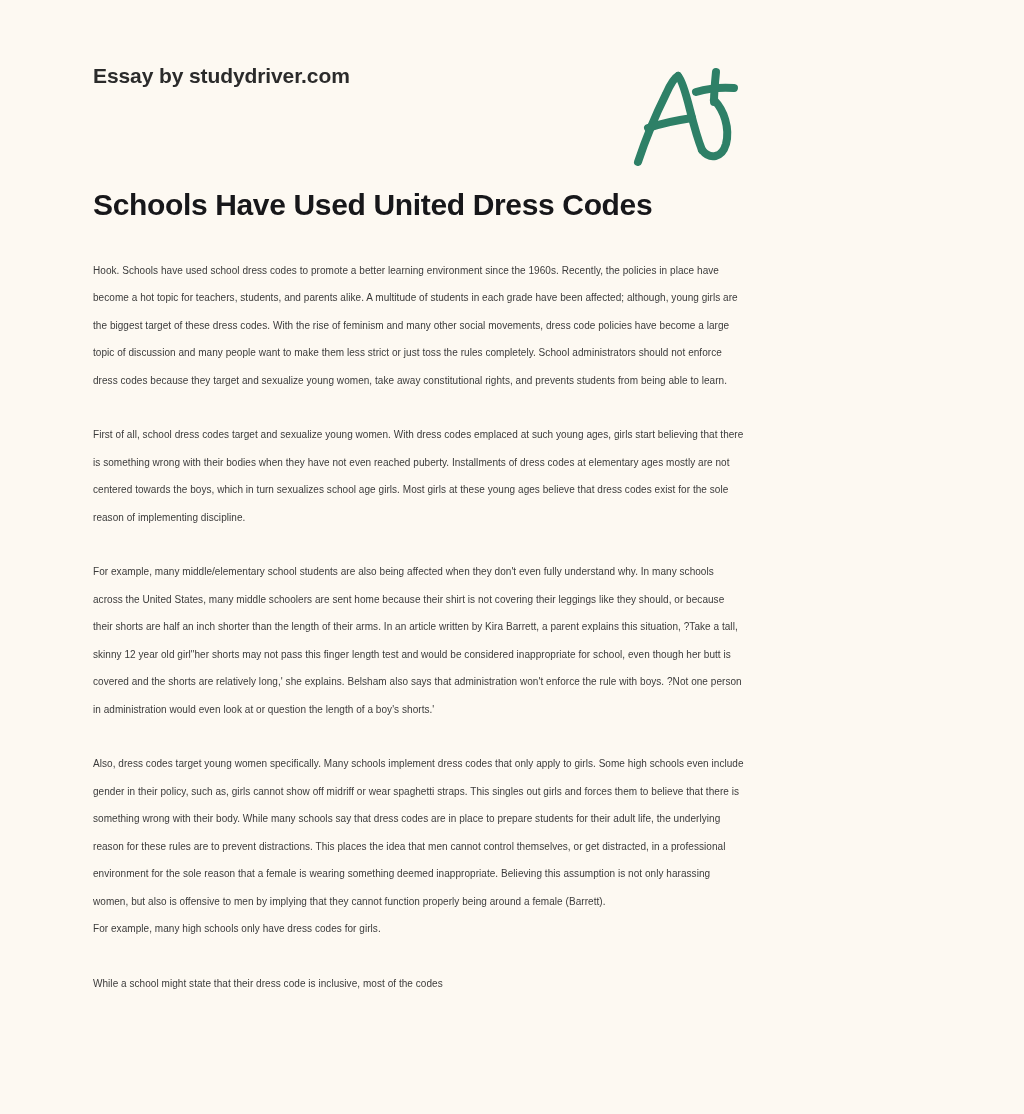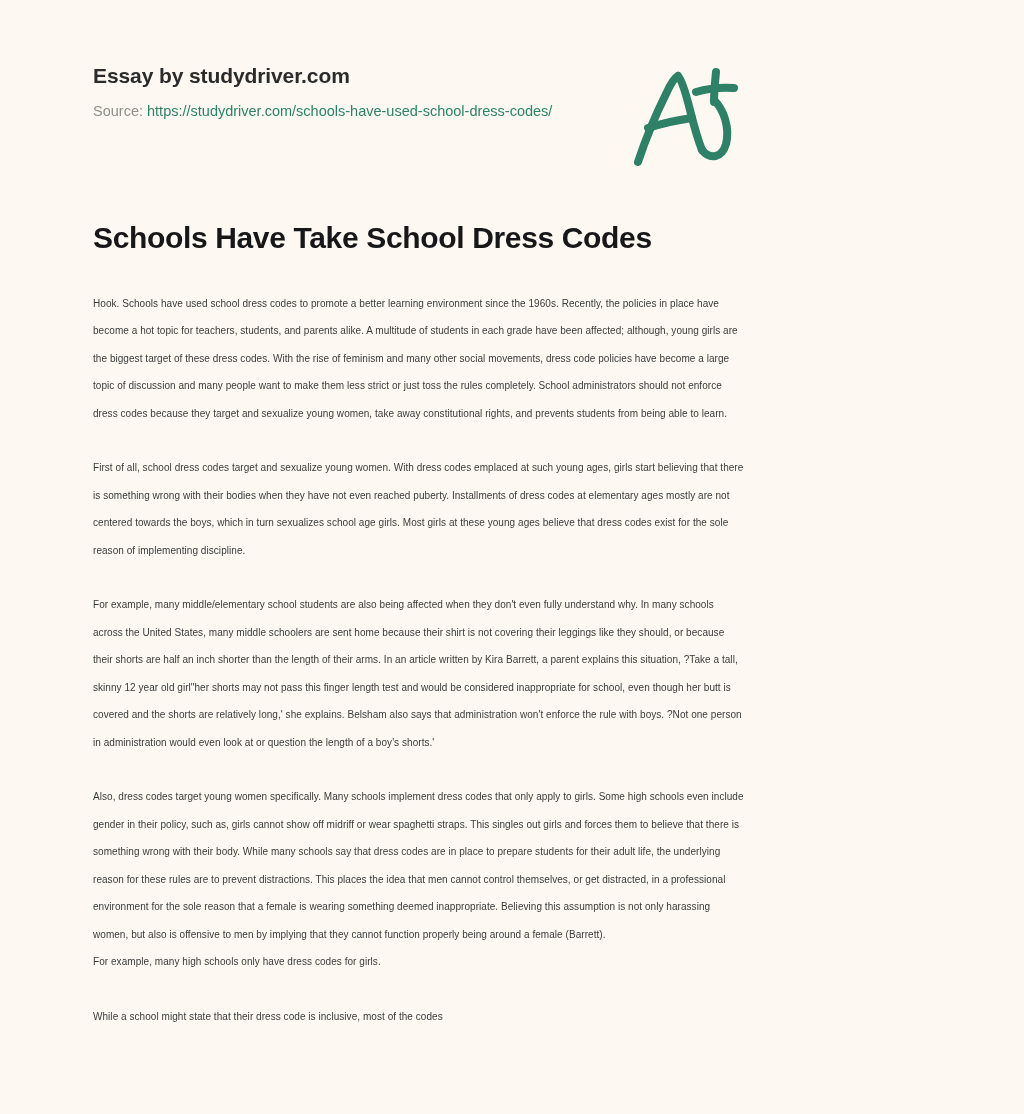--- a/index.html
+++ b/index.html
@@ -94,24 +94,20 @@
     display: block;
   }
 </style>
 </head>
 <body>
 
 <div class="page">
 
   <div class="header">
     <div class="byline">Essay by studydriver.com</div>
-    <div class="source-line">
-      <span class="source-label">Source:</span>
-      <span class="source-url">https://studydriver.com/schools-have-used-school-dress-codes/</span>
-    </div>
 
     <div class="logo">
       <svg viewBox="0 0 130 120" xmlns="http://www.w3.org/2000/svg" aria-hidden="true">
         <g fill="none" stroke="#2e8067" stroke-linecap="round" stroke-linejoin="round">
 
           <path d="M16 104 C22 86, 34 56, 44 36 C48 27, 52 20, 56 18" stroke-width="8"></path>
 
           <path d="M56 18 C60 22, 64 36, 68 52 C72 68, 76 82, 80 92" stroke-width="8"></path>
 
           <path d="M26 70 C38 66, 56 62, 70 60" stroke-width="8"></path>
@@ -119,21 +115,21 @@
           <path d="M80 92 C88 102, 100 100, 104 86 C108 70, 102 52, 92 42" stroke-width="8"></path>
 
           <path d="M74 34 C84 31, 100 29, 112 30" stroke-width="8"></path>
 
           <path d="M94 14 C93 24, 92 36, 92 44" stroke-width="8"></path>
         </g>
       </svg>
     </div>
   </div>
 
-  <h1 class="doc-title">Schools Have Take School Dress Codes</h1>
+  <h1 class="doc-title">Schools Have Used United Dress Codes</h1>
 
   <div class="body-copy">
     <p class="para">Hook. Schools have used school dress codes to promote a better learning environment since the 1960s. Recently, the policies in place have become a hot topic for teachers, students, and parents alike. A multitude of students in each grade have been affected; although, young girls are the biggest target of these dress codes. With the rise of feminism and many other social movements, dress code policies have become a large topic of discussion and many people want to make them less strict or just toss the rules completely. School administrators should not enforce dress codes because they target and sexualize young women, take away constitutional rights, and prevents students from being able to learn.</p>
     <p class="para">First of all, school dress codes target and sexualize young women. With dress codes emplaced at such young ages, girls start believing that there is something wrong with their bodies when they have not even reached puberty. Installments of dress codes at elementary ages mostly are not centered towards the boys, which in turn sexualizes school age girls. Most girls at these young ages believe that dress codes exist for the sole reason of implementing discipline.</p>
     <p class="para">For example, many middle/elementary school students are also being affected when they don't even fully understand why. In many schools across the United States, many middle schoolers are sent home because their shirt is not covering their leggings like they should, or because their shorts are half an inch shorter than the length of their arms. In an article written by Kira Barrett, a parent explains this situation, ?Take a tall, skinny 12 year old girl"her shorts may not pass this finger length test and would be considered inappropriate for school, even though her butt is covered and the shorts are relatively long,' she explains. Belsham also says that administration won't enforce the rule with boys. ?Not one person in administration would even look at or question the length of a boy's shorts.'</p>
     <p class="para"><span>Also, dress codes target young women specifically. Many schools implement dress codes that only apply to girls. Some high schools even include gender in their policy, such as, girls cannot show off midriff or wear spaghetti straps. This singles out girls and forces them to believe that there is something wrong with their body. While many schools say that dress codes are in place to prepare students for their adult life, the underlying reason for these rules are to prevent distractions. This places the idea that men cannot control themselves, or get distracted, in a professional environment for the sole reason that a female is wearing something deemed inappropriate. Believing this assumption is not only harassing women, but also is offensive to men by implying that they cannot function properly being around a female (Barrett).</span><span class="subline">For example, many high schools only have dress codes for girls.</span></p>
     <p class="para">While a school might state that their dress code is inclusive, most of the codes</p>
   </div>
 
 </div>

